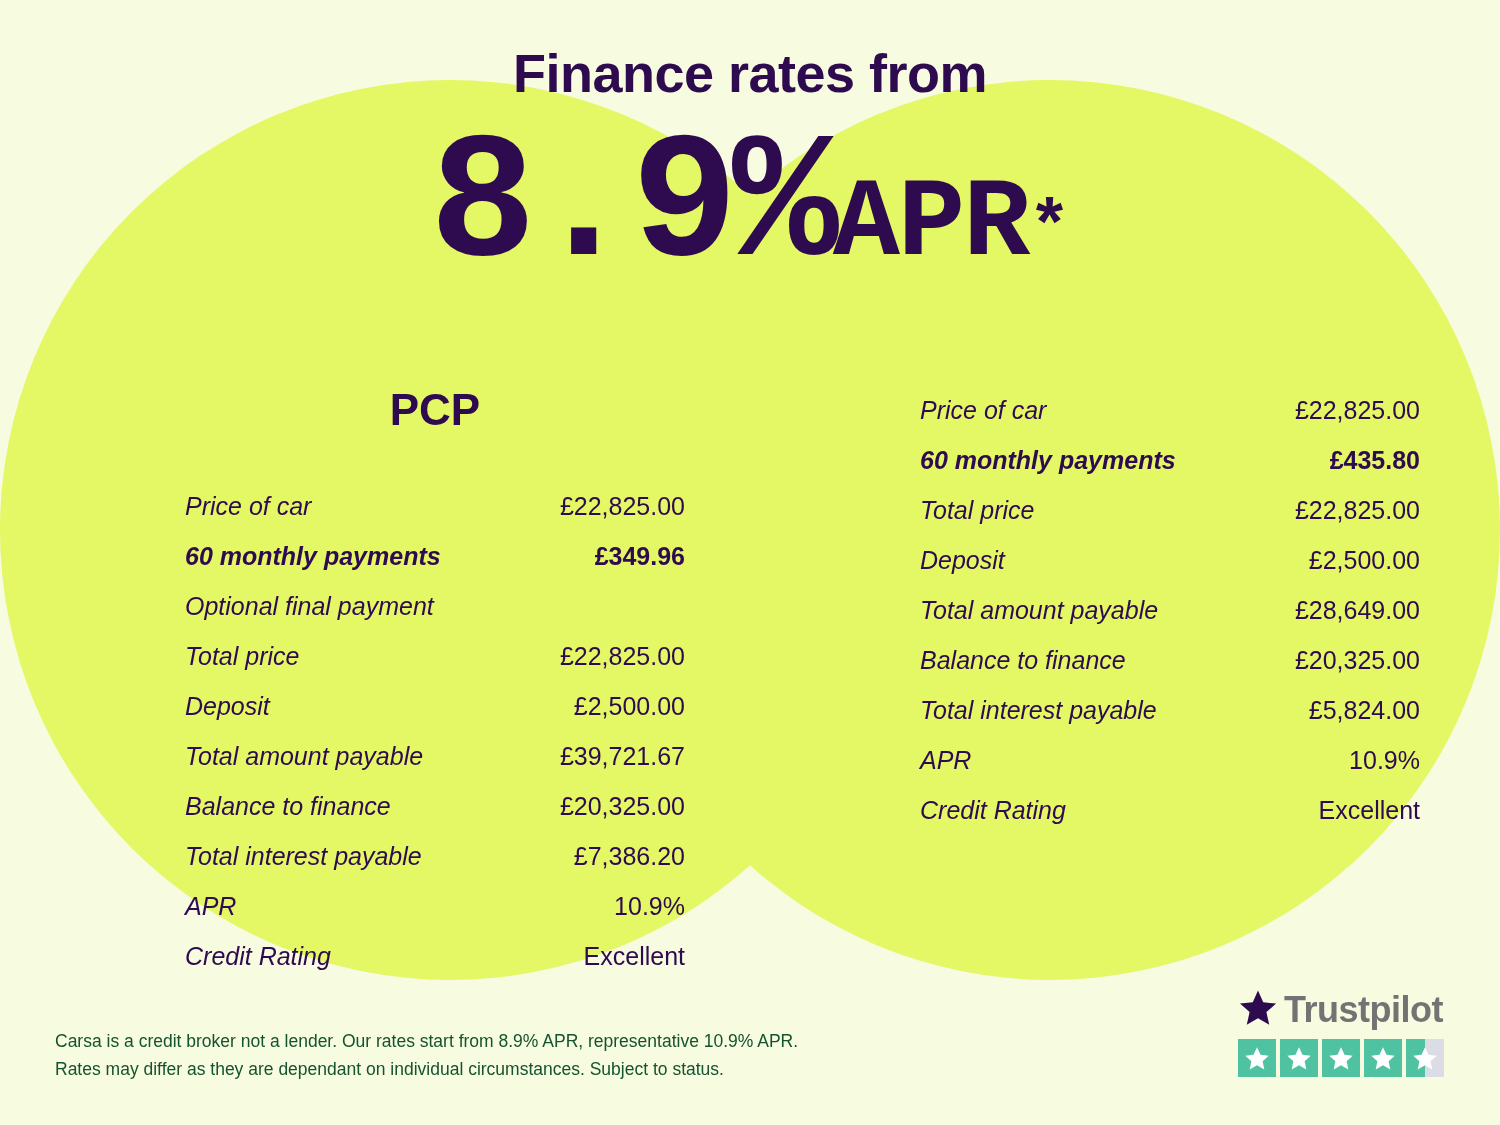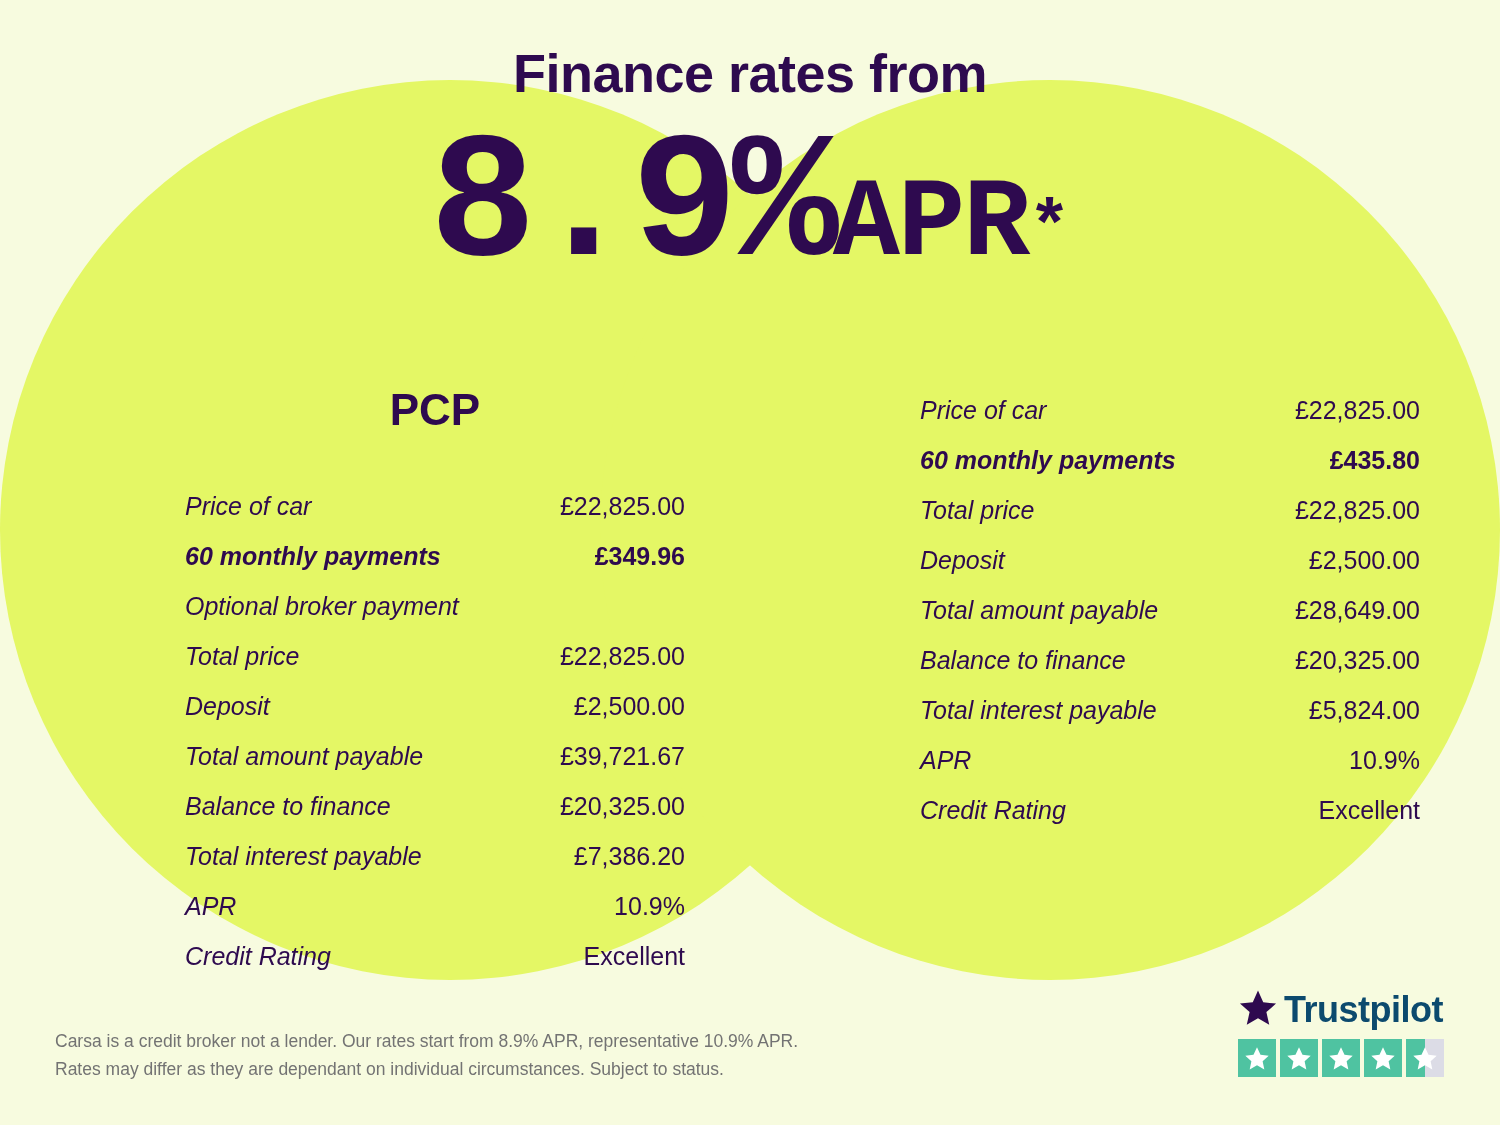--- a/index.html
+++ b/index.html
@@ -107,39 +107,39 @@
   .row.bold .label, .row.bold .value {
     font-weight: bold;
   }
   .label { text-align: left; font-style: italic; }
   .value { text-align: right; }
   .footnote {
     position: absolute;
     left: 55px;
     bottom: 42px;
     font-size: 17.5px;
-    color: #737373;
+    color: #14532d;
     line-height: 1.6;
   }
   .trustpilot {
     position: absolute;
     right: 52px;
     bottom: 48px;
     width: 210px;
   }
   .tp-head {
     display: flex;
     align-items: center;
     gap: 6px;
     margin-bottom: 8px;
   }
   .tp-name {
     font-size: 36px;
     font-weight: bold;
-    color: #0c4a6e;
+    color: #737373;
     letter-spacing: -0.5px;
   }
   .tp-stars {
     display: flex;
     gap: 4px;
   }
   .tp-star {
     width: 38px; height: 38px;
     background: #4fc3a1;
     display: flex;
@@ -173,21 +173,21 @@
 
         <div class="row">
           <span class="label">Price of car</span>
           <span class="value">£22,825.00</span>
         </div>
         <div class="row bold">
           <span class="label">60 monthly payments</span>
           <span class="value">£349.96</span>
         </div>
         <div class="row">
-          <span class="label">Optional broker payment</span>
+          <span class="label">Optional final payment</span>
           <span class="value"></span>
         </div>
         <div class="row">
           <span class="label">Total price</span>
           <span class="value">£22,825.00</span>
         </div>
         <div class="row">
           <span class="label">Deposit</span>
           <span class="value">£2,500.00</span>
         </div>

